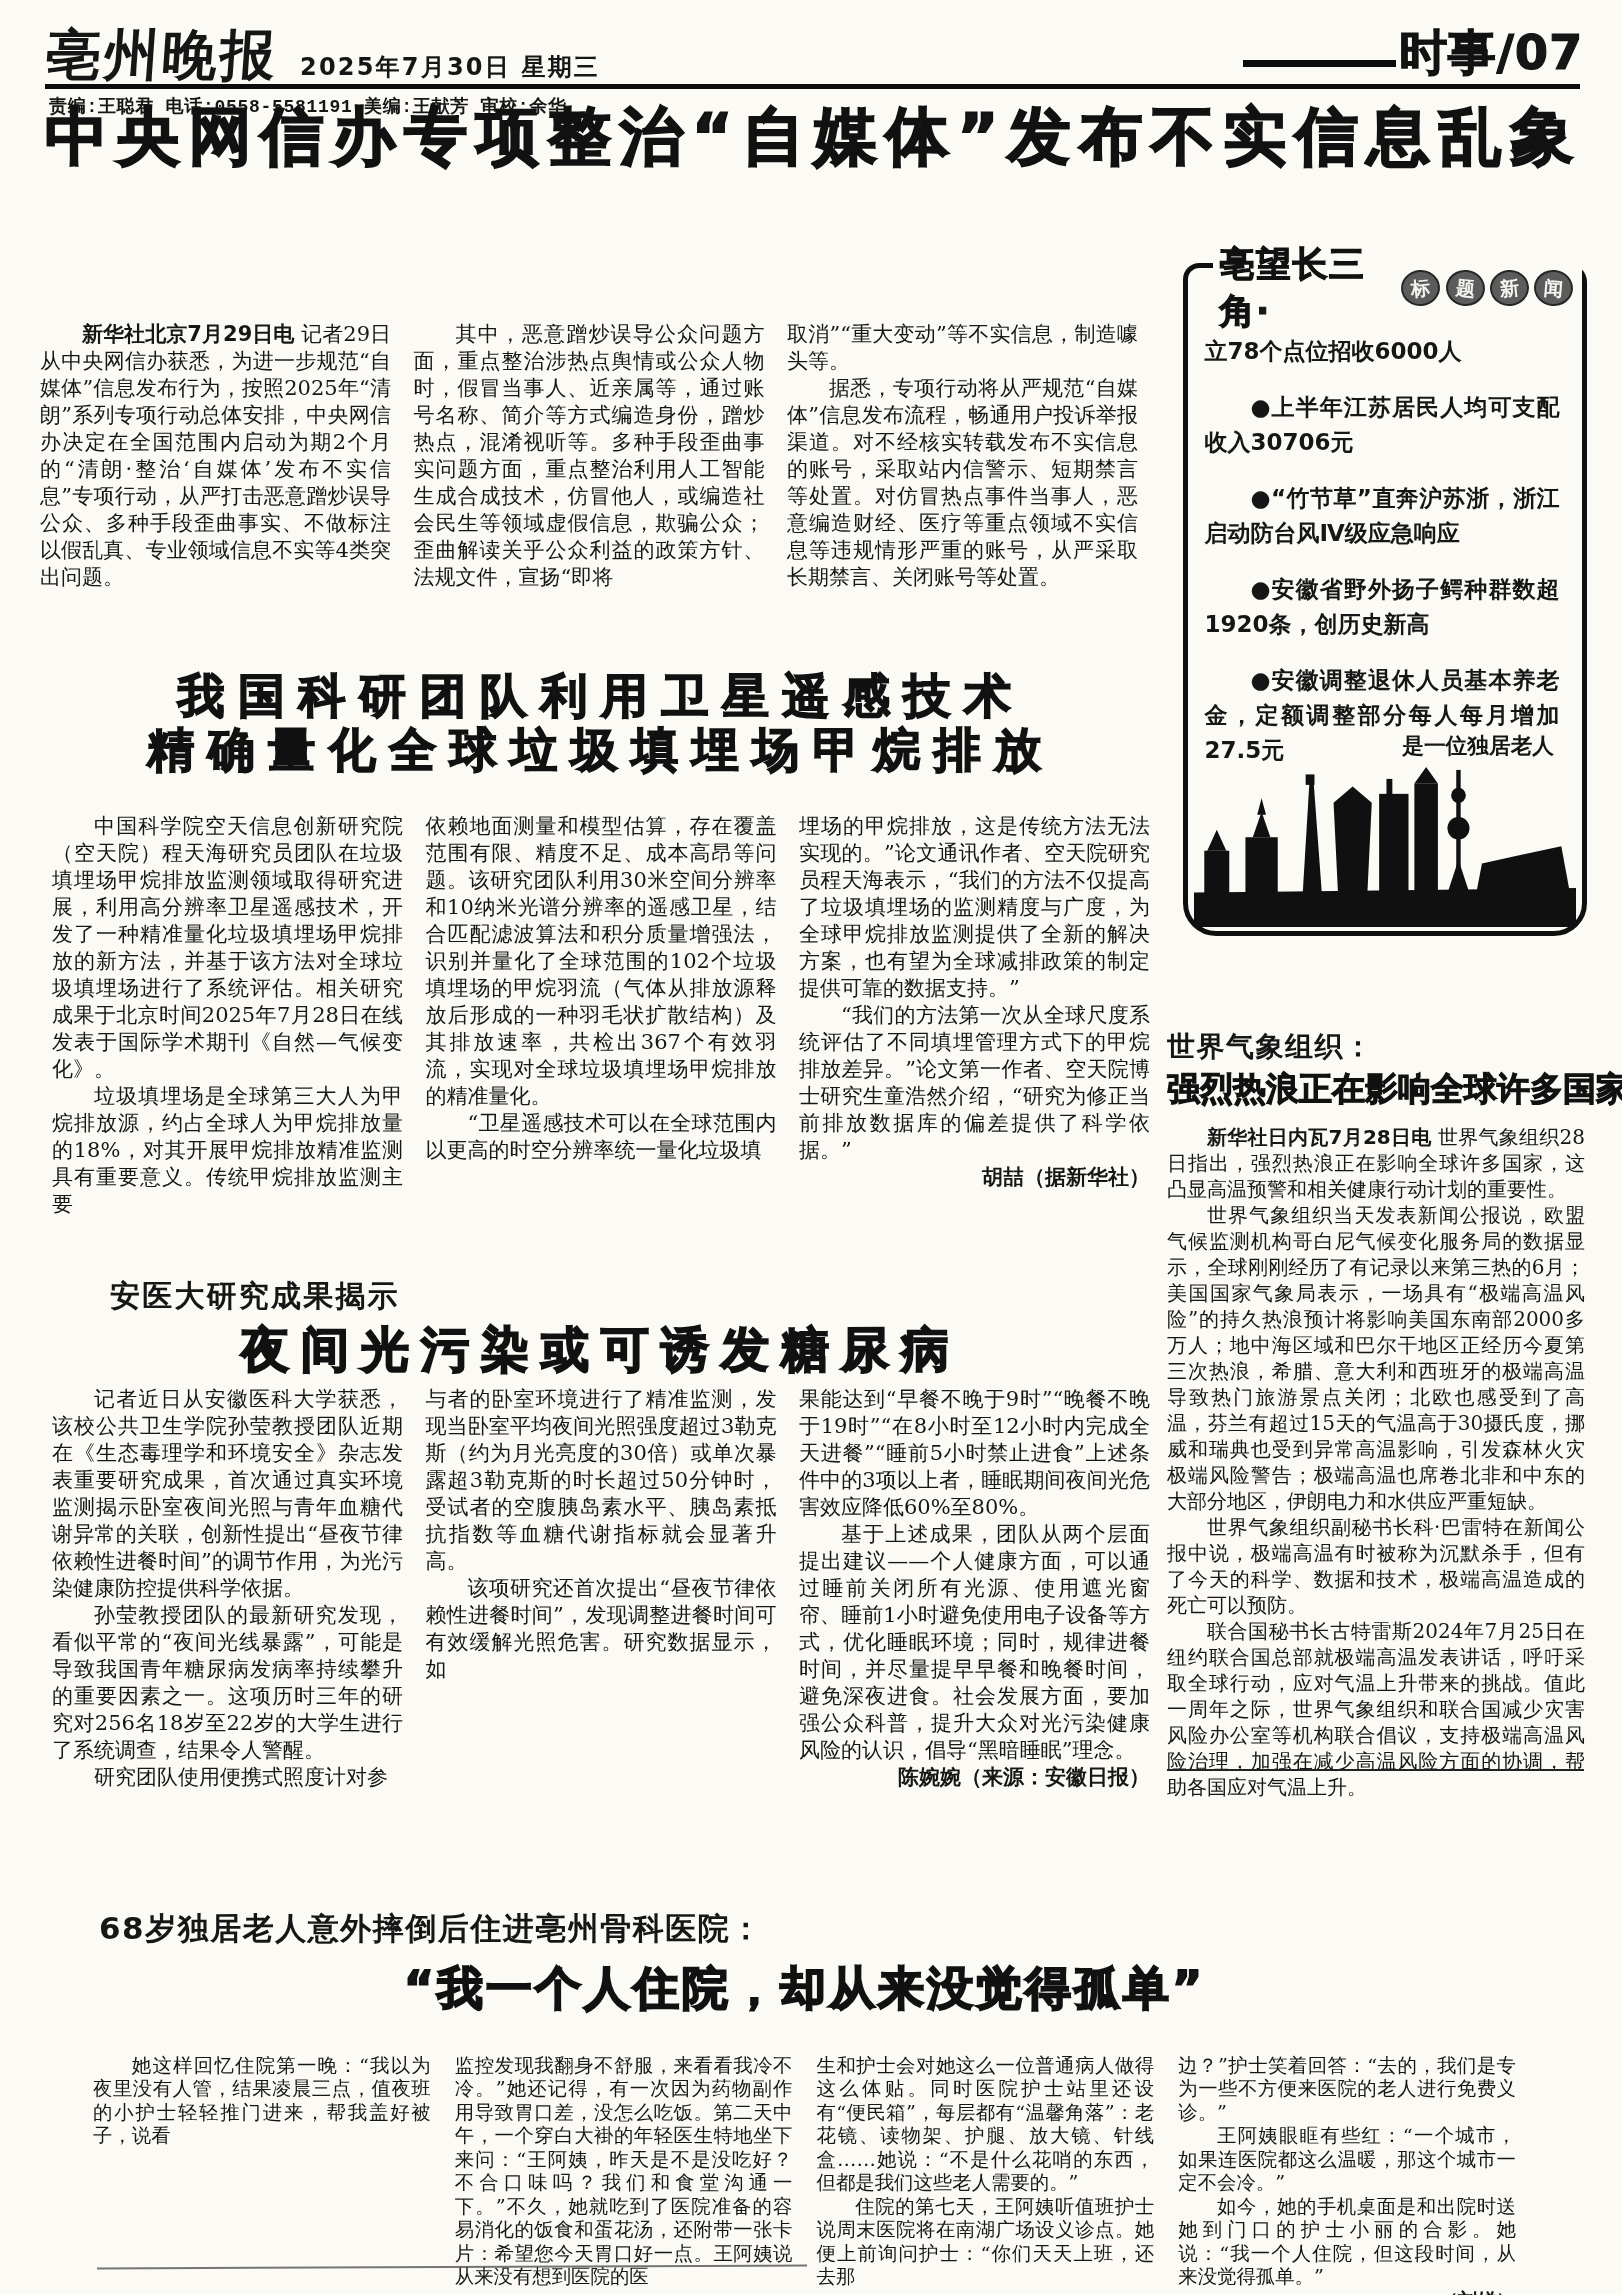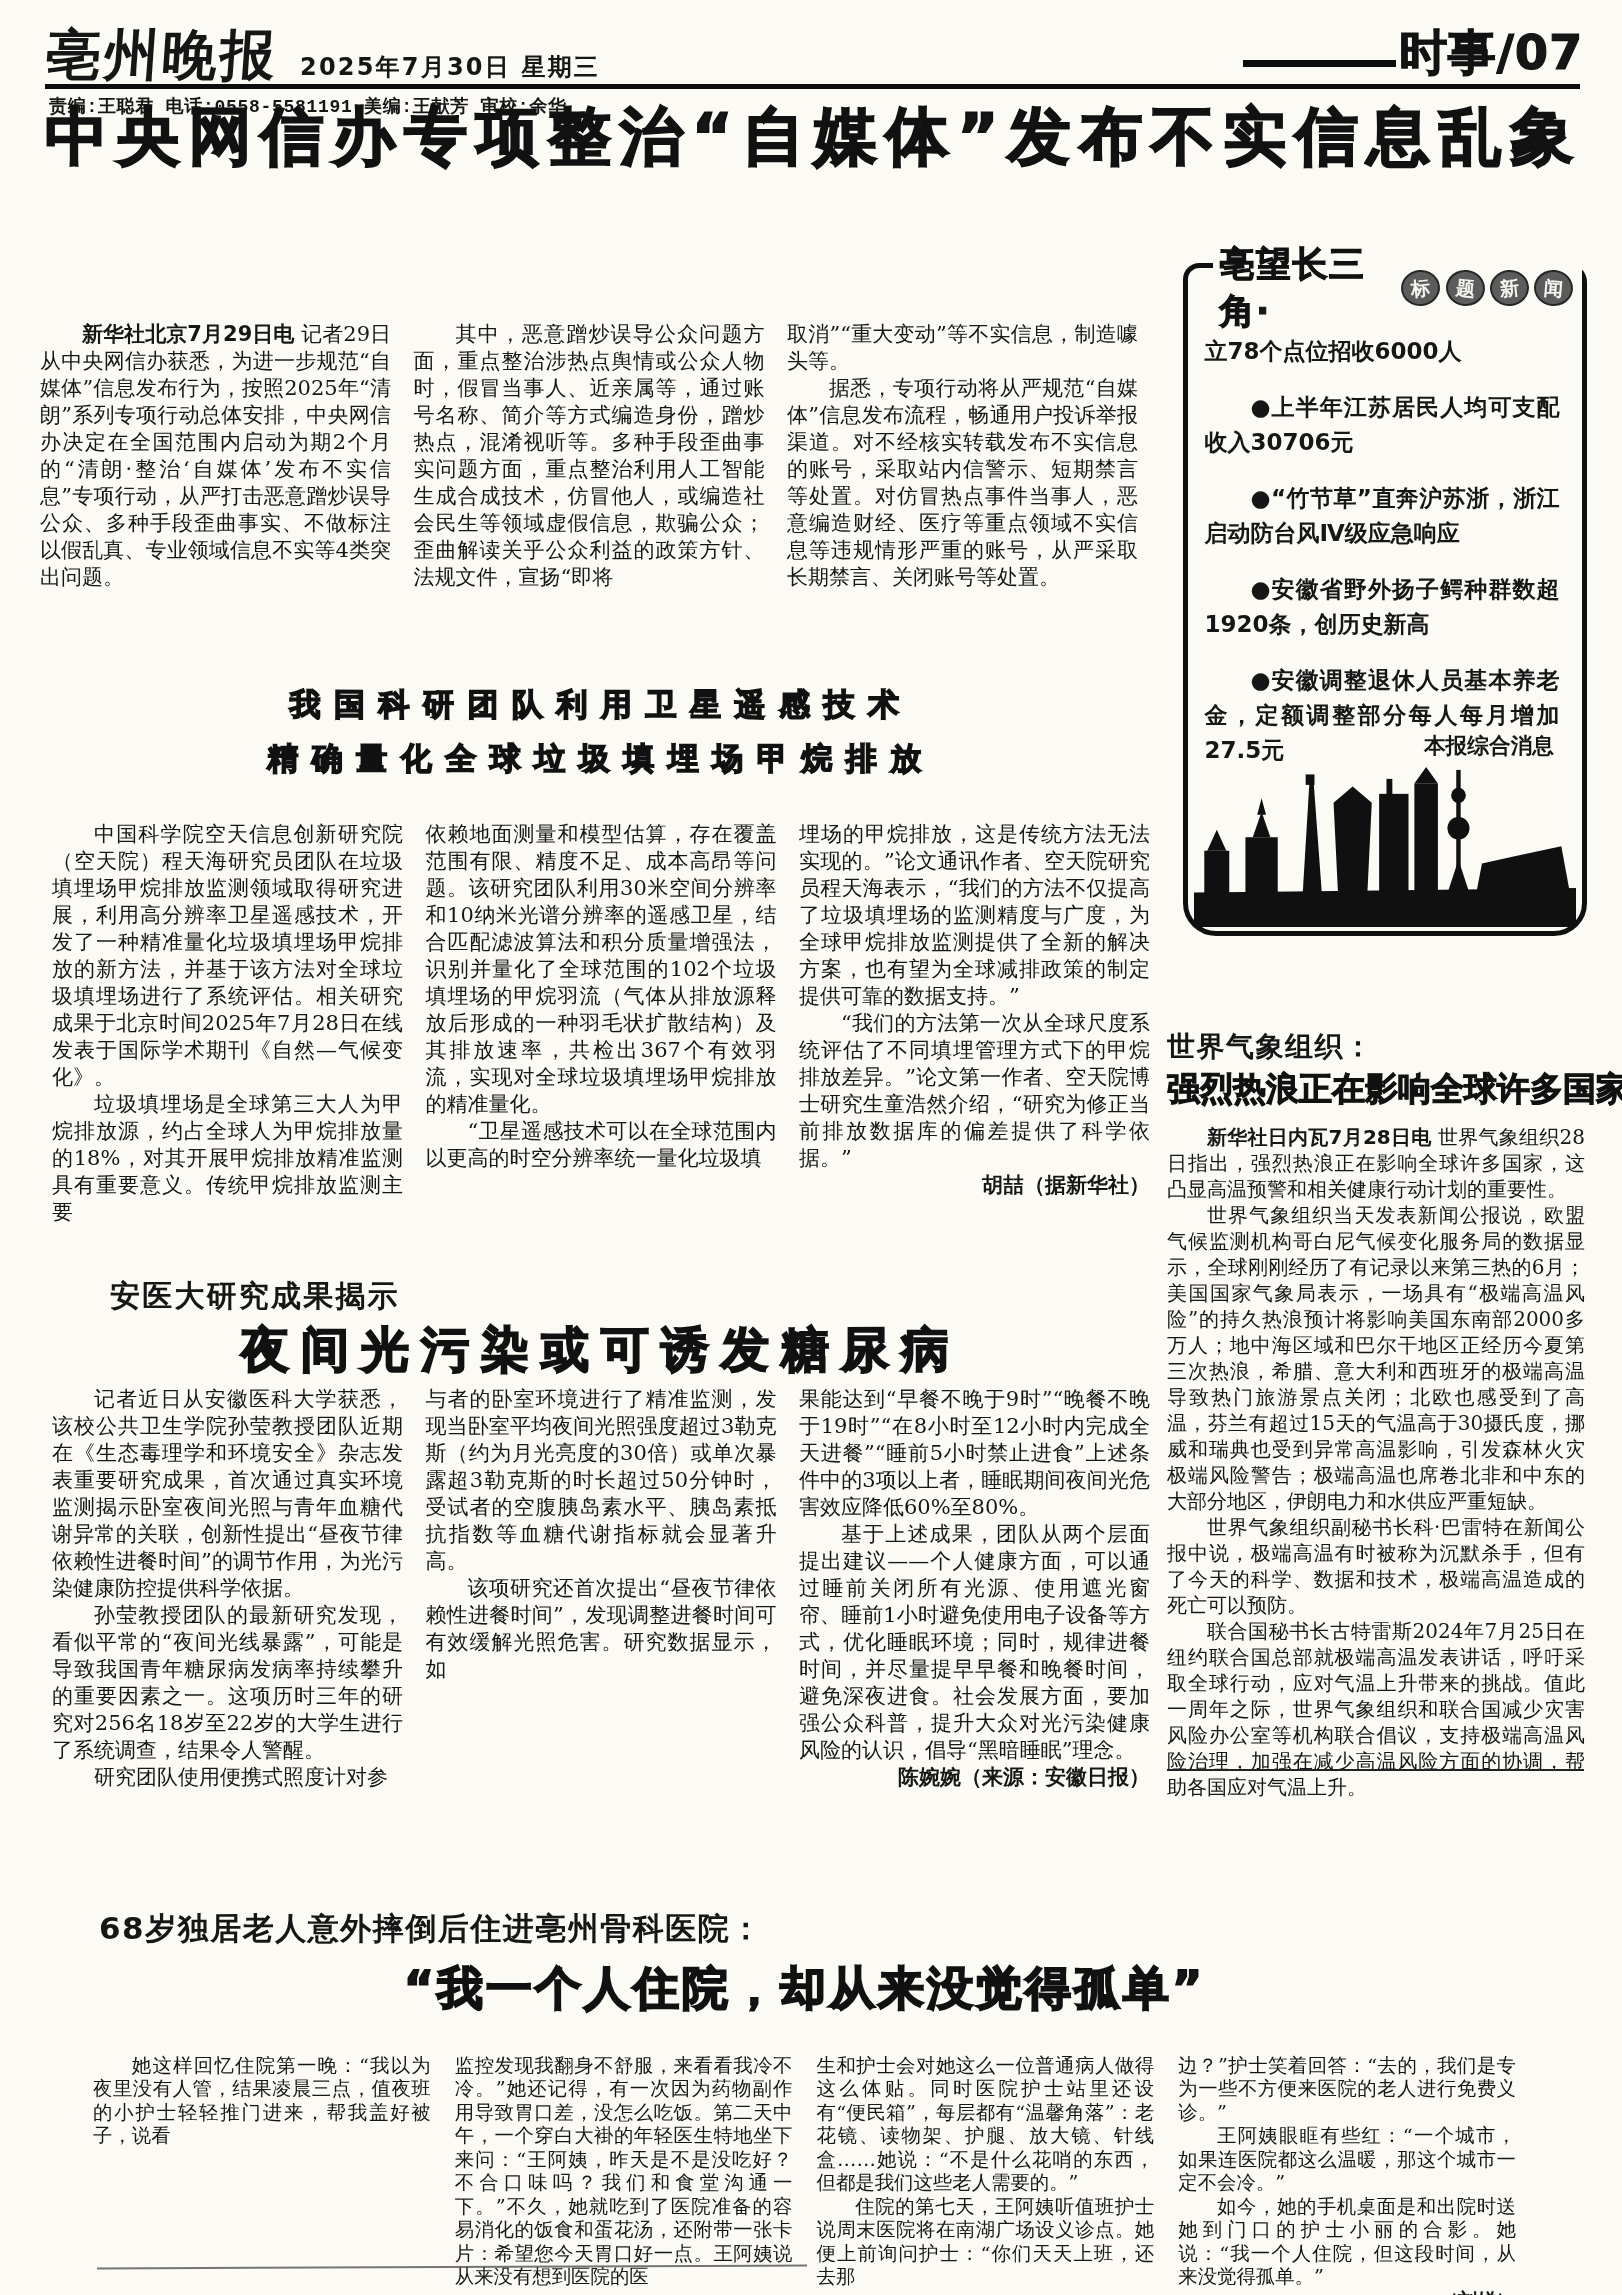--- a/index.html
+++ b/index.html
@@ -57,21 +57,21 @@
   .stamp:nth-child(odd){ transform:rotate(-6deg); }
   .stamp:nth-child(even){ transform:rotate(5deg); }
   .sb-items { padding:31px 22.4px 0 16.4px; }
   .sb-items p { margin:0 0 21px 0; text-indent:2em; font-size:23px; line-height:35px; font-weight:700;
     text-align:justify; font-family:"DejaVu Sans","Liberation Sans",sans-serif; }
   .sb-byline { position:absolute; right:28px; top:463px; font-size:21.7px; font-weight:900;
     font-family:"DejaVu Sans","Liberation Sans",sans-serif; }
   .skyline { position:absolute; left:6px; right:6px; bottom:4.5px; height:187px; }
   
   .a2 { position:absolute; left:52px; top:669px; width:1098px; }
-  .a2 h2 { margin:8px; text-align:center; font-size:31px; line-height:54px; font-weight:900;
+  .a2 h2 { margin:0; text-align:center; font-size:47px; line-height:54px; font-weight:900;
     -webkit-text-stroke:1.5px #111; letter-spacing:13.5px;
     font-family:"DejaVu Sans","Liberation Sans",sans-serif; }
   .a2 .cols { margin-top:36px; }
   
   .weather { position:absolute; left:1167px; top:1028px; width:418px; }
   .weather .kicker { margin:0; font-size:28px; font-weight:900; letter-spacing:1.5px;
     font-family:"DejaVu Sans","Liberation Sans",sans-serif; }
   .weather h2 { margin:6px 0 12px 0; font-size:33px; line-height:40px; font-weight:900;
     -webkit-text-stroke:1.1px #111; text-align:justify; text-align-last:justify; white-space:nowrap;
     font-family:Liberation Mono, monospace; }
@@ -136,21 +136,21 @@
         <span class="stamp">闻</span>
       </span>
     </div>
     <div class="sb-items">
         <p>●上海市民日校来了，首批设立78个点位招收6000人</p>
         <p>●上半年江苏居民人均可支配收入30706元</p>
         <p>●“竹节草”直奔沪苏浙，浙江启动防台风Ⅳ级应急响应</p>
         <p>●安徽省野外扬子鳄种群数超1920条，创历史新高</p>
         <p>●安徽调整退休人员基本养老金，定额调整部分每人每月增加27.5元</p>
       </div>
-    <div class="sb-byline">本报综合消息</div>
+    <div class="sb-byline">是一位独居老人</div>
     <div class="skyline">
       <svg width="100%" height="100%" viewBox="0 0 520 250" preserveAspectRatio="none">
         <g fill="#101010">
           <rect x="14" y="148" width="34" height="60"></rect>
           <polygon points="18,148 31,120 44,148"></polygon>
           <rect x="70" y="130" width="44" height="78"></rect>
           <polygon points="80,130 92,96 104,130"></polygon>
           <polygon points="86,100 92,78 98,100"></polygon>
           <polygon points="148,205 157,58 163,58 174,205"></polygon>
           <rect x="152" y="46" width="12" height="14"></rect>

